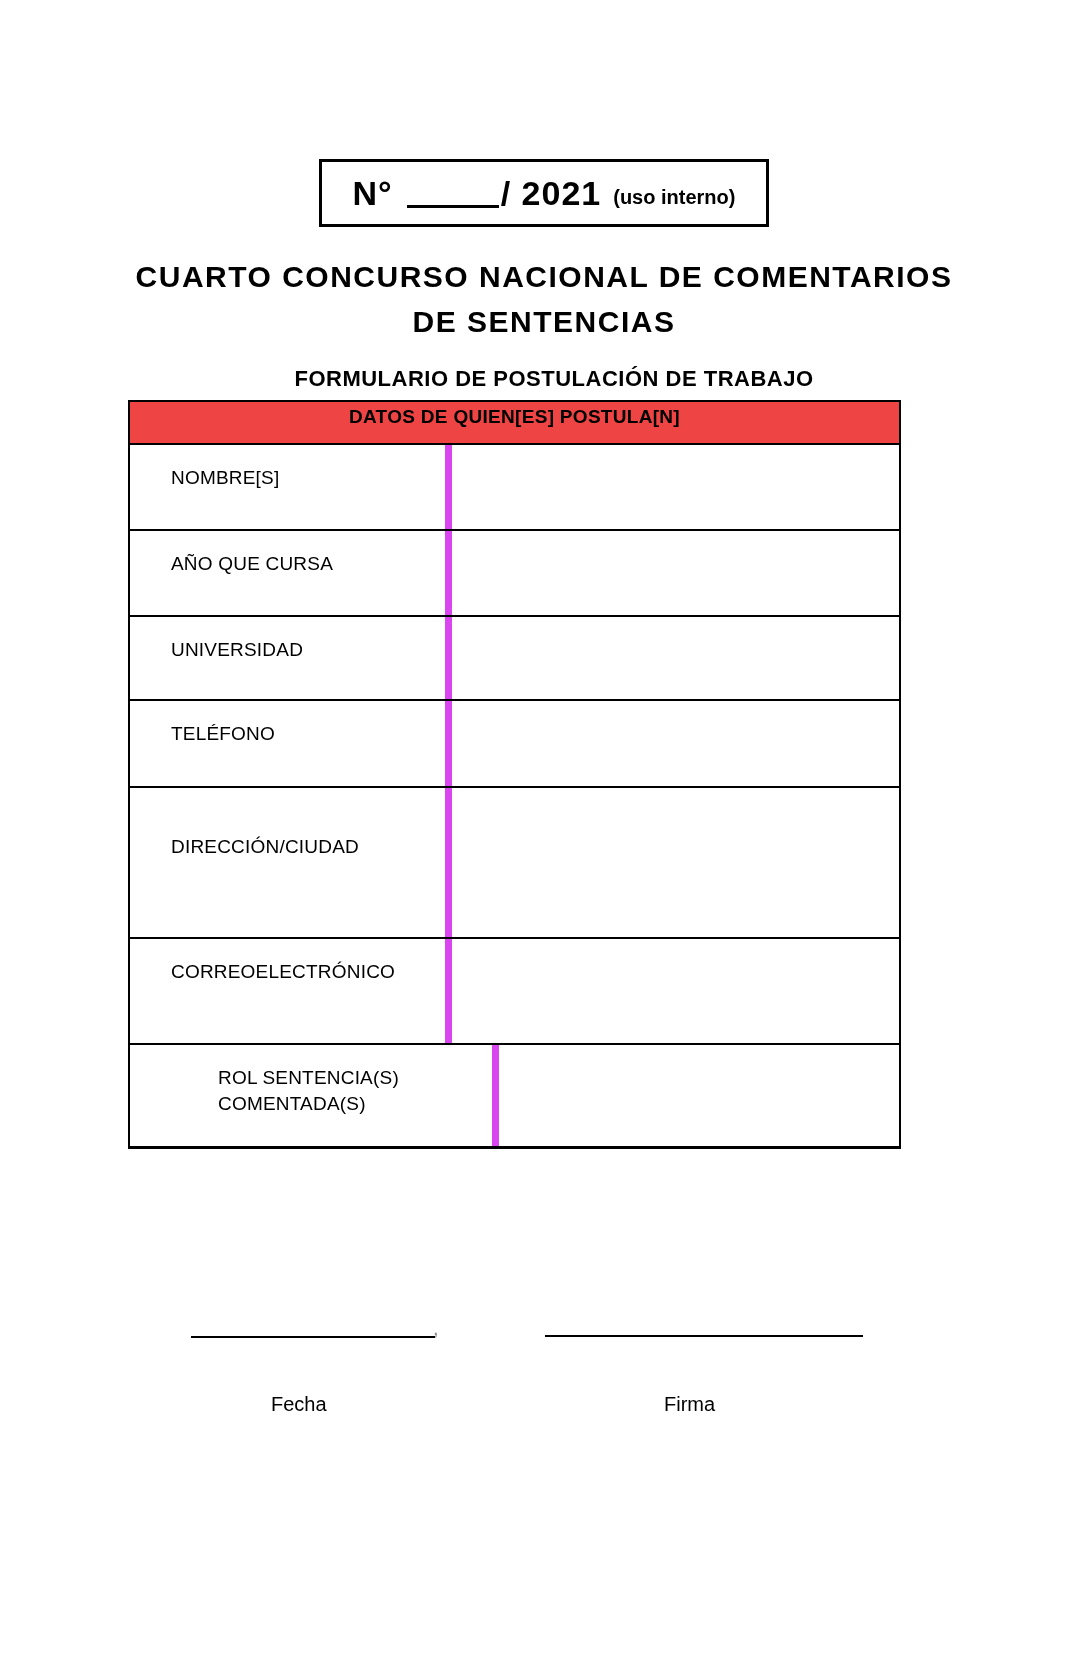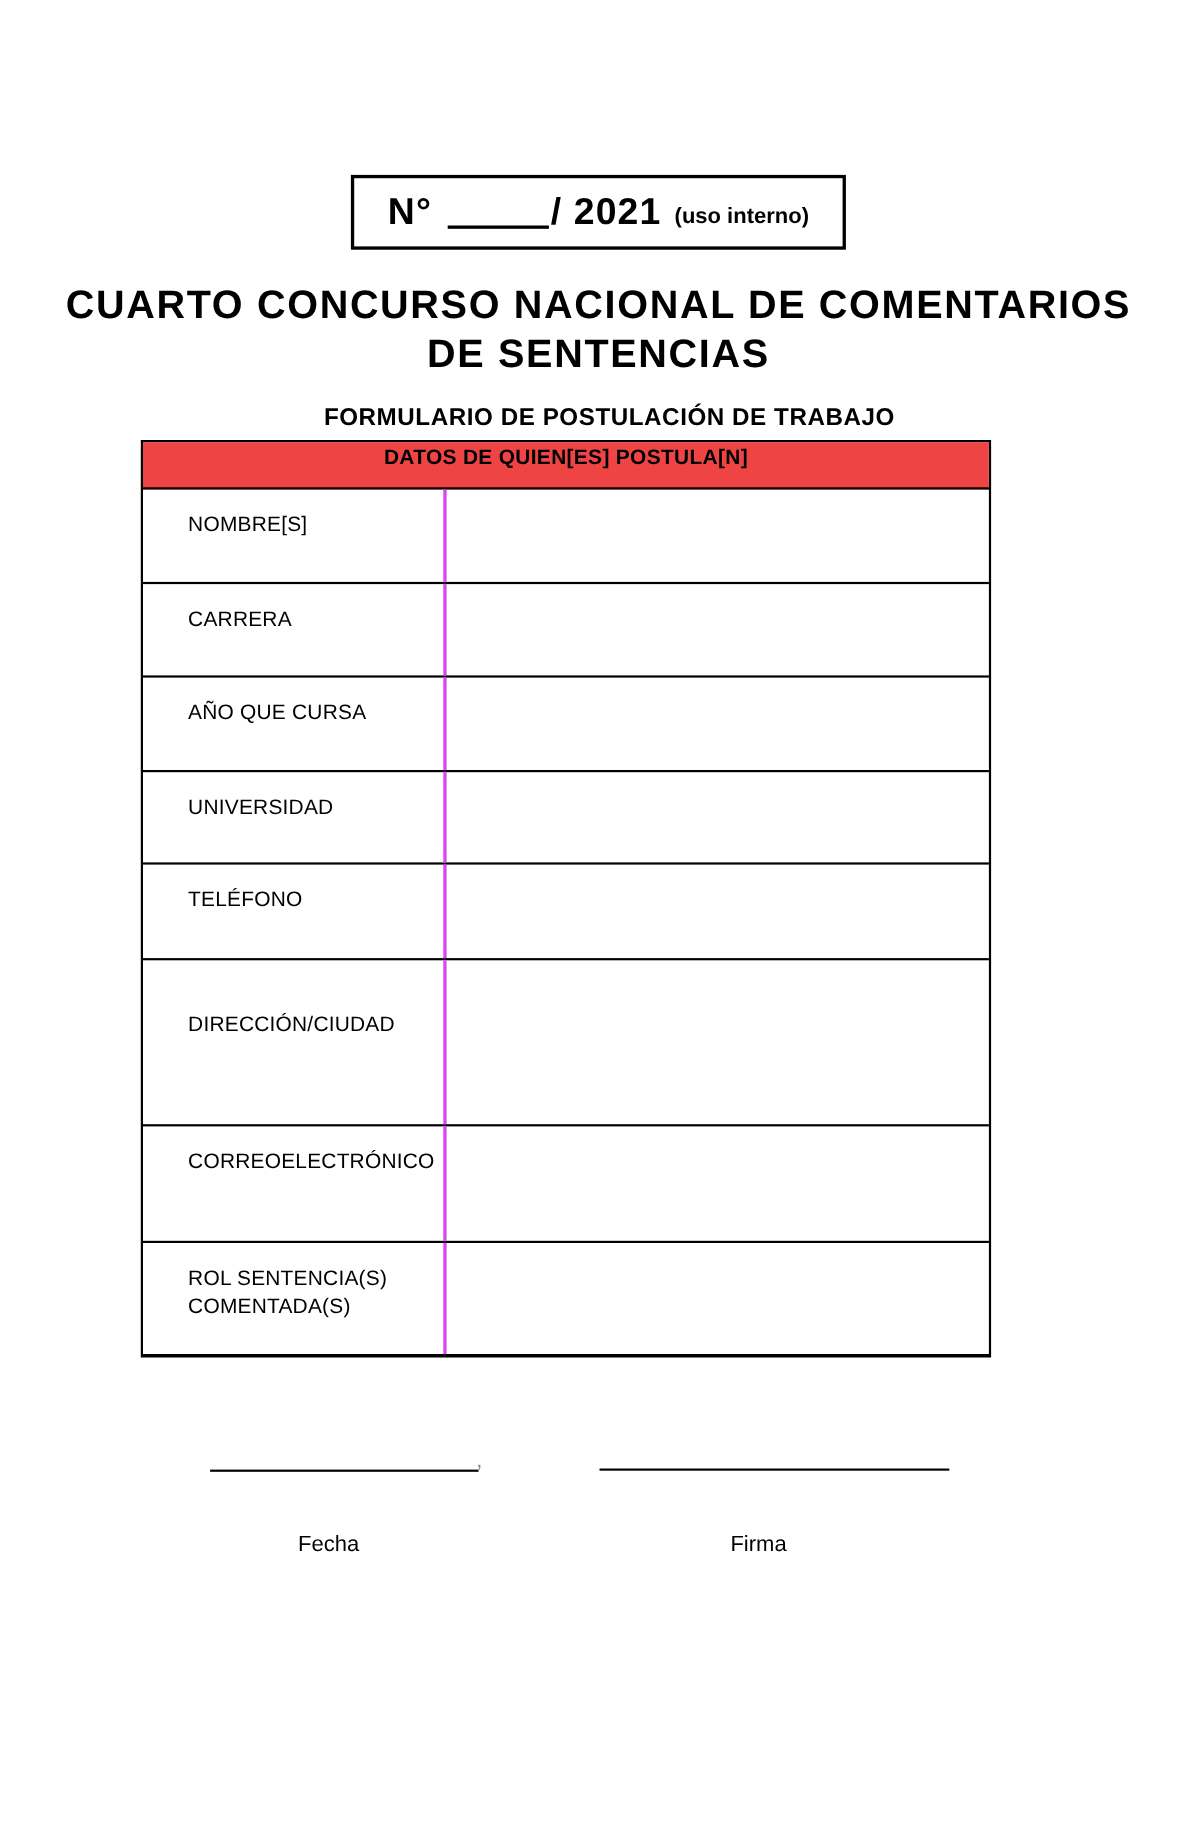--- a/index.html
+++ b/index.html
@@ -33,21 +33,21 @@
     border-bottom: 3px solid #000;
     margin: 0 2px 2px 14px;
   }
   .numero-note { font-size: 20px; font-weight: bold; line-height: 1; margin: 0 0 3px 12px; }
 
   
   .main-title {
     position: absolute;
     left: 0; top: 254px; width: 1088px;
     text-align: center;
-    font-size: 36px; font-weight: bold;
+    font-size: 30px; font-weight: bold;
     line-height: 45px;
     letter-spacing: 1.5px;
   }
   .sub-title {
     position: absolute;
     left: 10px; top: 366px; width: 1088px;
     text-align: center;
     font-size: 22px; font-weight: bold;
     letter-spacing: 0.5px;
   }
@@ -73,25 +73,25 @@
     padding-top: 4px;
     font-size: 19px;
     font-weight: bold;
     letter-spacing: 0.3px;
   }
   .trow {
     display: flex;
     box-sizing: border-box;
     border-bottom: 2px solid #000;
   }
-  .trow:last-child { border-bottom: none; }
+  .trow:last-child { border-bottom: none; margin-left: 47px; }
   .label-cell {
-    width: 276px;
+    width: 322px;
     box-sizing: border-box;
-    border-right: 3px solid #d946ef;
+    border-right: 7px solid #d946ef;
     padding: 20px 14px 0 41px;
     font-size: 19px;
     line-height: 26px;
     letter-spacing: 0.2px;
   }
   .label-cell.pt-lg { padding-top: 46px; }
   .value-cell { flex: 1; }
 
   
   .sig-line { position: absolute; border-top: 2px solid #000; }
@@ -121,24 +121,20 @@
 <div class="sub-title">FORMULARIO DE POSTULACIÓN DE TRABAJO</div>
 
 <div class="form-table">
   <div class="table-header">DATOS DE QUIEN[ES] POSTULA[N]</div>
 
   <div class="trow" style="height:86px">
     <div class="label-cell">NOMBRE[S]</div>
     <div class="value-cell"></div>
   </div>
 
-  <div class="trow" style="height:85px">
-    <div class="label-cell">CARRERA</div>
-    <div class="value-cell"></div>
-  </div>
 
   <div class="trow" style="height:86px">
     <div class="label-cell">AÑO QUE CURSA</div>
     <div class="value-cell"></div>
   </div>
 
   <div class="trow" style="height:84px">
     <div class="label-cell">UNIVERSIDAD</div>
     <div class="value-cell"></div>
   </div>

